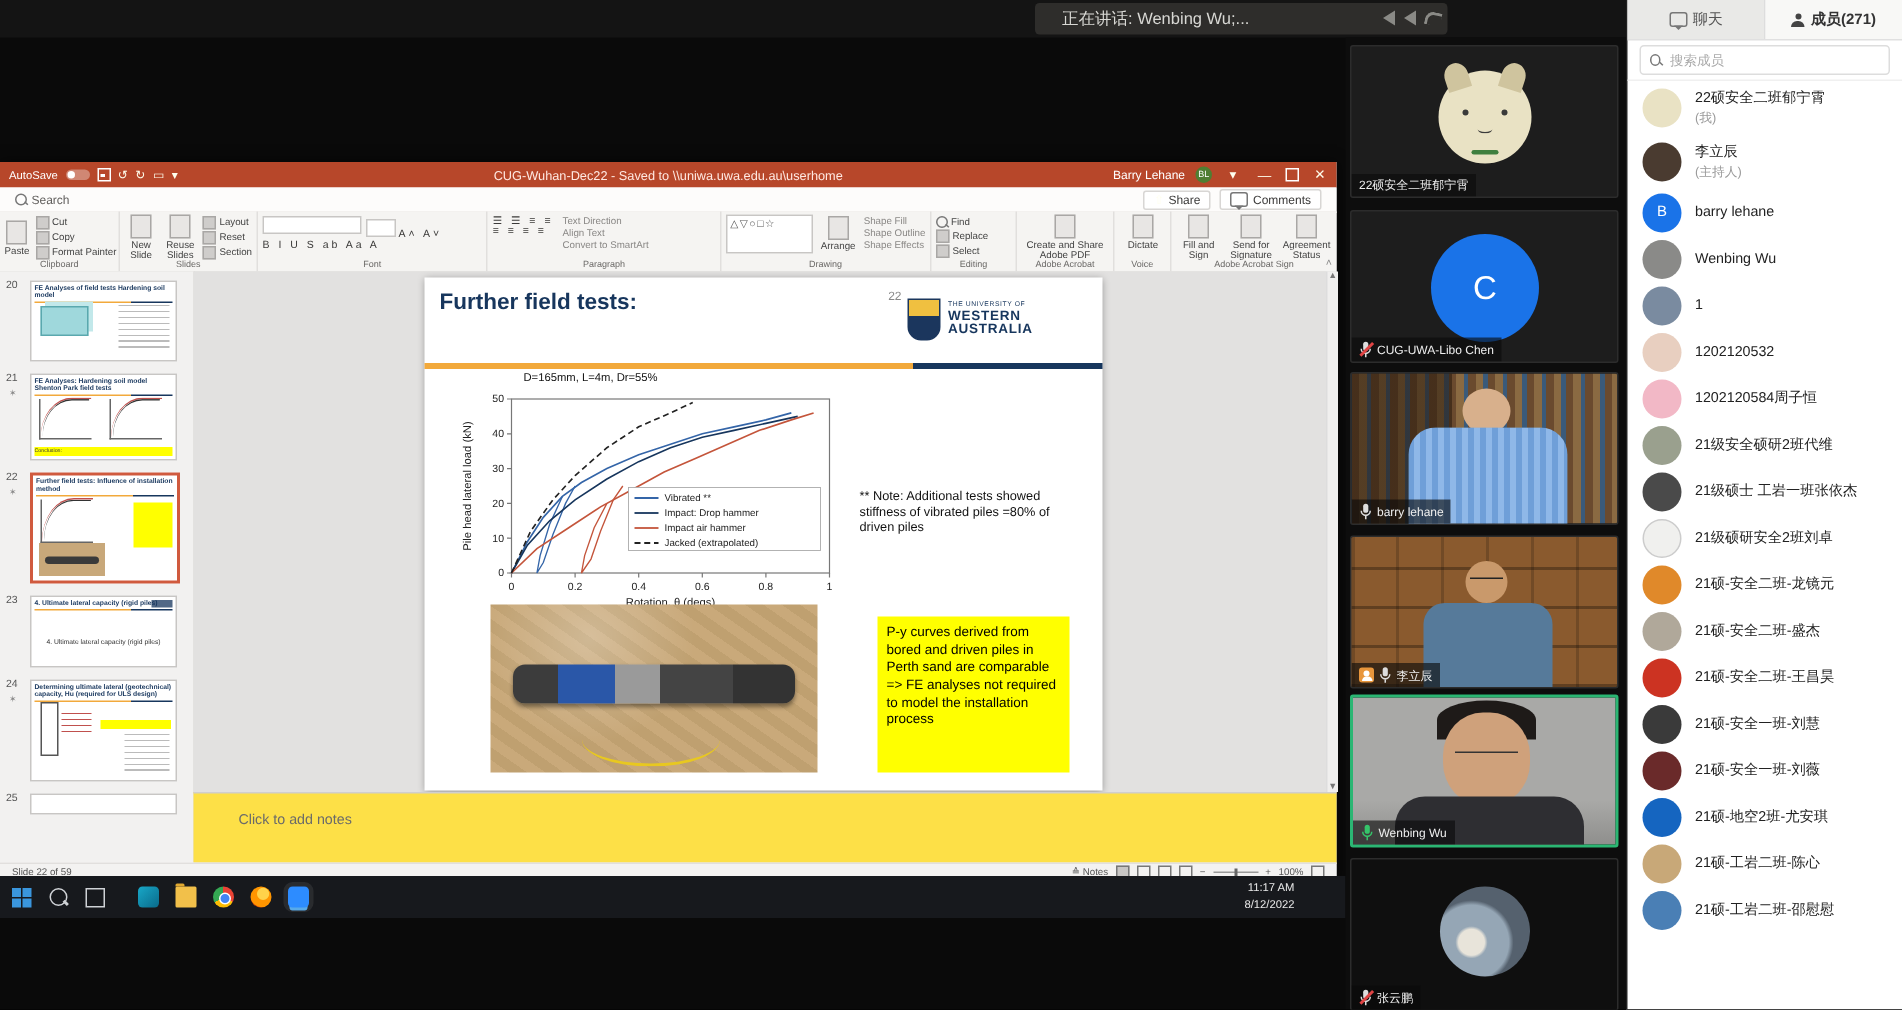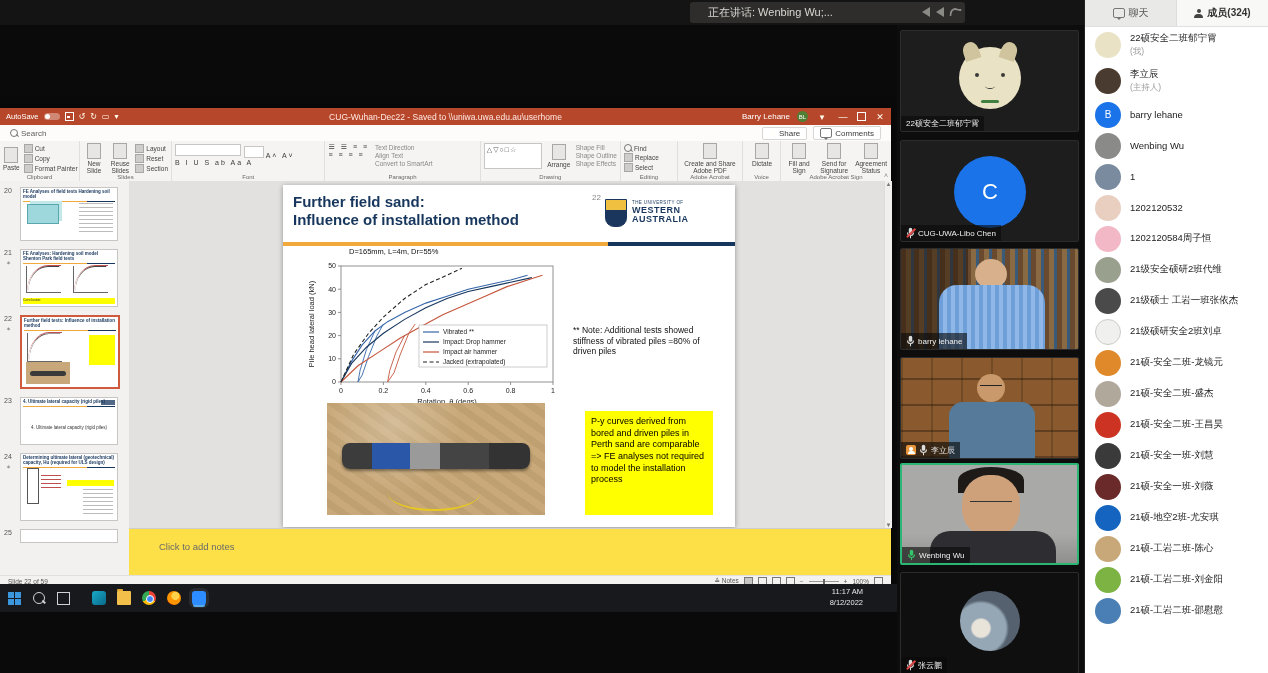--- a/index.html
+++ b/index.html
@@ -481,22 +481,21 @@
       </div>
 
     <div id="slide-area" class="abs"></div>
     <div id="slide-vscroll" class="abs">
       <span>▲</span>
       <span>▼</span>
     </div>
 
     <div id="slide" class="abs">
       <div id="slide-title" class="abs">
-        <div>Further field sand:</div>
-        <div>Influence of installation method</div>
+        <div>Further field tests:</div>
       </div>
       <div id="slide-num" class="abs">22</div>
       <div id="uwa-logo" class="abs">
         <div class="crest"></div>
         <div class="logo-text">
           <div class="logo-l1">THE UNIVERSITY OF</div>
           <div class="logo-l2">WESTERN</div>
           <div class="logo-l3">AUSTRALIA</div>
         </div>
       </div>
@@ -686,21 +685,27 @@
 </div>
 
 <div id="member-panel" class="abs">
   <div id="panel-tabs">
     <div class="panel-tab" id="tab-chat">
       <span class="chat-ic"></span>
       <span>聊天</span>
     </div>
     <div class="panel-tab" id="tab-members">
       <span class="person-ic"></span>
-      <span>成员(324)</span>
+      <span>成员(271)</span>
+    </div>
+  </div>
+  <div id="search-row">
+    <div id="search-box">
+      <span class="search-glyph"></span>
+      <input id="search-input" placeholder="搜索成员" style="">
     </div>
   </div>
   <div id="member-list">
       <div class="member-row twoline">
         <div class="m-avatar" style="background: rgb(233, 226, 196);"></div>
         <div>
           <div class="m-name">22硕安全二班郁宁霄</div>
           <div class="m-sub">(我)</div>
         </div>
       </div>
@@ -795,25 +800,19 @@
           <div class="m-name">21硕-地空2班-尤安琪</div>
         </div>
       </div>
       <div class="member-row">
         <div class="m-avatar" style="background: rgb(200, 168, 120);"></div>
         <div>
           <div class="m-name">21硕-工岩二班-陈心</div>
         </div>
       </div>
       <div class="member-row">
-        <div class="m-avatar" style="background: rgb(124, 179, 66);"></div>
-        <div>
-          <div class="m-name">21硕-工岩二班-刘金阳</div>
-        </div>
-      </div>
-      <div class="member-row">
         <div class="m-avatar" style="background: rgb(74, 127, 181);"></div>
         <div>
           <div class="m-name">21硕-工岩二班-邵慰慰</div>
         </div>
       </div>
     </div>
 </div>
 
 </body></html>

